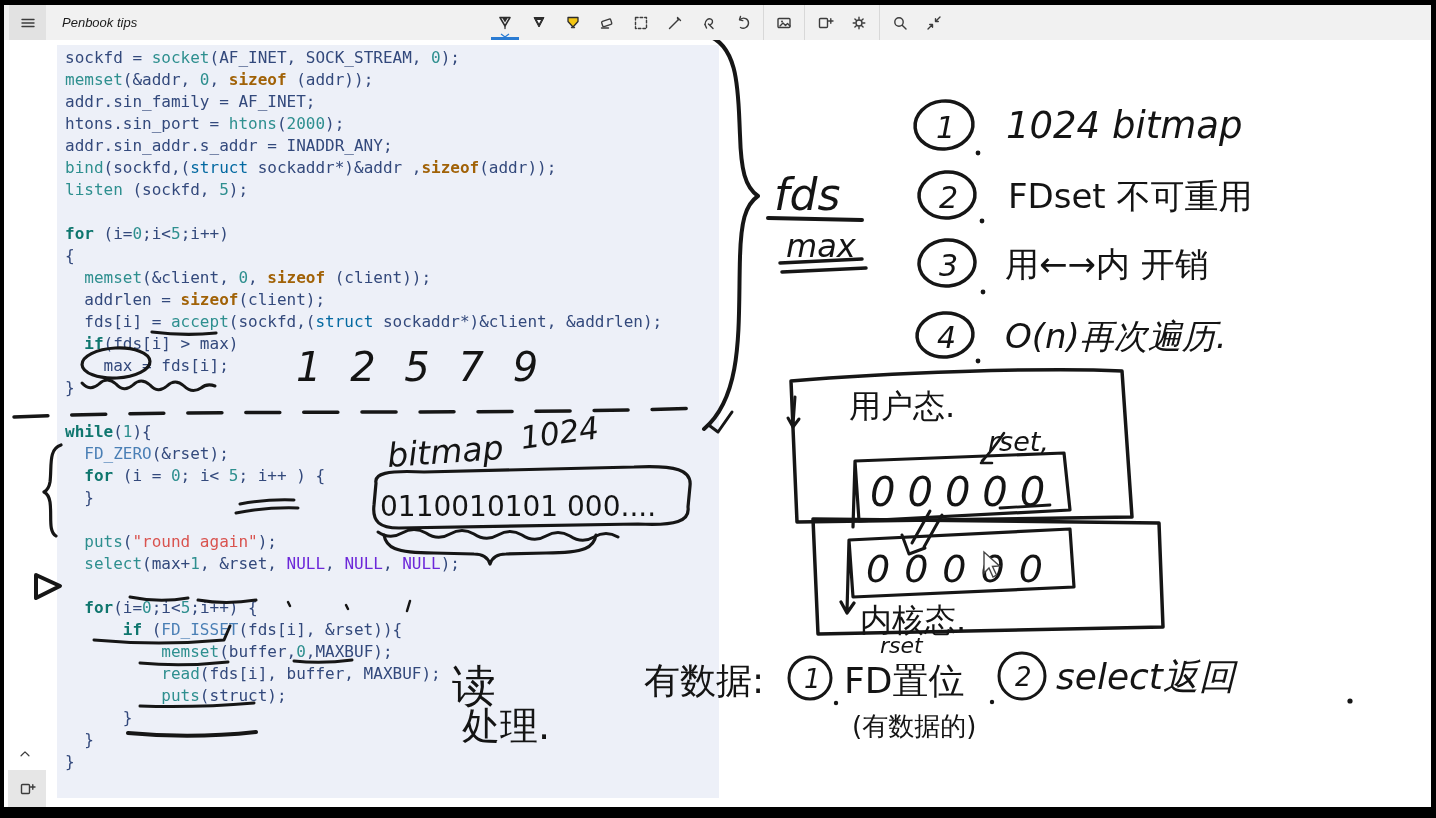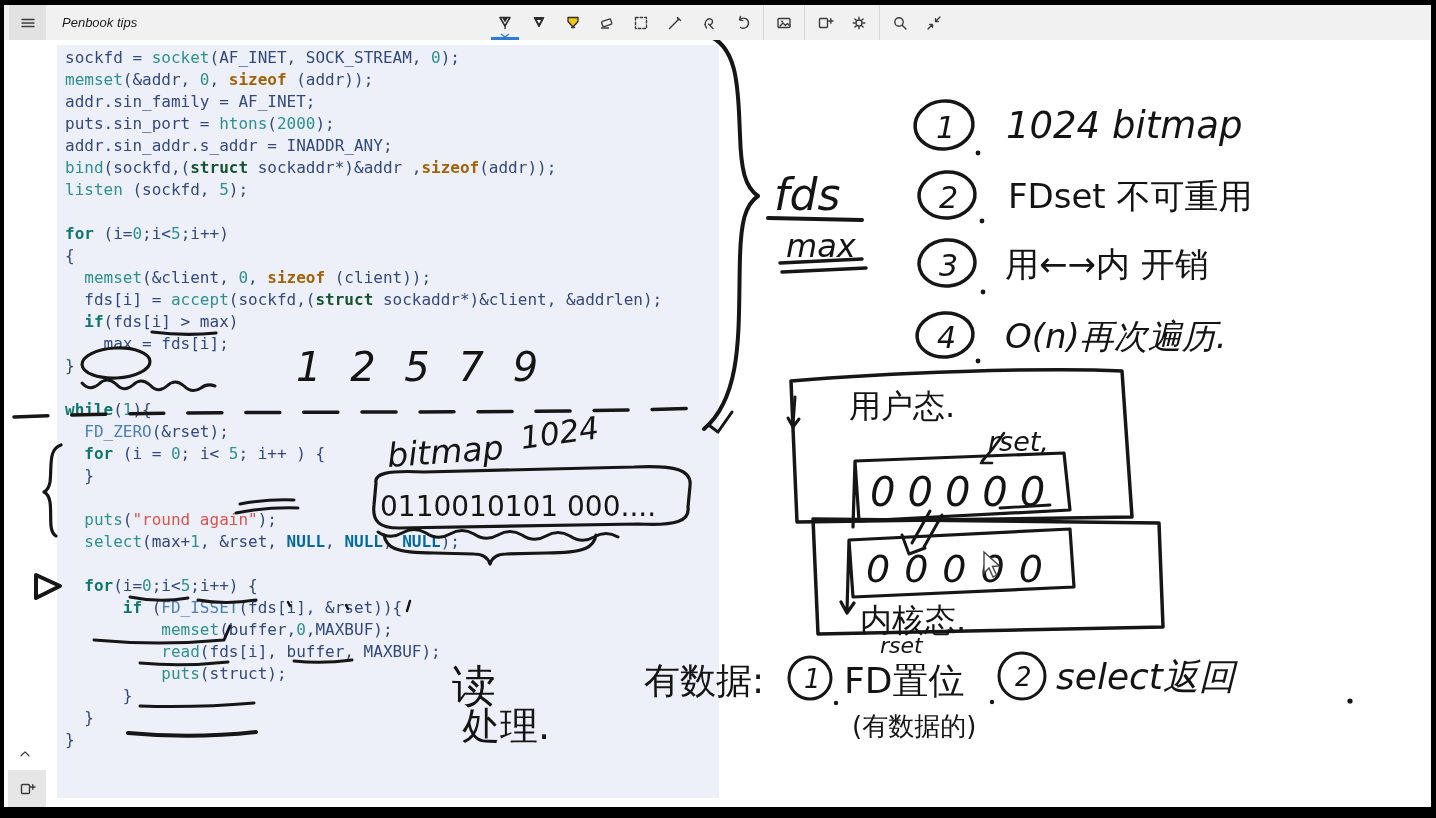--- a/index.html
+++ b/index.html
@@ -16,22 +16,22 @@
   .sel-underline{position:absolute;left:3px;bottom:0;width:28px;height:3px;background:#2b7cd3;}
   .sel-chevron{position:absolute;left:12px;bottom:2px;}
   .icon-stroke{stroke:#3c3c3c;stroke-width:1.4;fill:none;stroke-linecap:round;stroke-linejoin:round;}
   
   .canvas{position:absolute;left:0;top:35px;width:1427px;height:767px;background:#ffffff;margin-left:16px;}
   .code-panel{position:absolute;left:37px;top:40px;width:662px;height:753px;background:#edf0f8;z-index:1;}
   .code{position:absolute;left:8px;top:2px;right:0;font-family:"DejaVu Sans Mono","Liberation Mono",monospace;font-size:16px;line-height:22px;}
   .cl{height:22px;white-space:pre;}
   .tp{color:#33497c}.tf{color:#2e8f8f}.tm{color:#4a7fb5}
   .tk{color:#0f766e;font-weight:bold}.ts{color:#a16207;font-weight:bold}
-  .tst{color:#14532d;font-weight:bold}.tn{color:#2e8f8f}
-  .tstr{color:#d9534f}.tnl{color:#0369a1;font-weight:bold}
+  .tst{color:#0369a1;font-weight:normal}.tn{color:#2e8f8f}
+  .tstr{color:#d9534f}.tnl{color:#6d28d9;font-weight:normal}
   
   .ink-overlay{position:absolute;left:0;top:0;width:1427px;height:802px;z-index:5;pointer-events:none;}
   .ink{stroke:#161616;fill:none;stroke-linecap:round;stroke-linejoin:round;}
   .hw{font-family:"DejaVu Sans",sans-serif;fill:#141414;}
   .hwi{font-style:italic;}
   
   .chevron-up-btn{position:absolute;left:8px;top:736px;width:26px;height:26px;border:none;background:transparent;display:flex;align-items:center;justify-content:center;cursor:pointer;z-index:11;}
   .addpage-btn{position:absolute;left:4px;top:765px;width:38px;height:37px;border:none;background:#e6e6e6;display:flex;align-items:center;justify-content:center;cursor:pointer;z-index:11;}
 </style>
 </head>
@@ -158,28 +158,29 @@
       </button>
     </div>
   </div>
 
   <div class="canvas">
     <div class="code-panel" style="position:absolute;left:37px;top:5px;width:662px;height:753px;background:#edf0f8;">
       <div class="code" id="code-block">
           <div class="cl"><span class="tp">sockfd = </span><span class="tf">socket</span><span class="tp">(AF_INET, SOCK_STREAM, </span><span class="tn">0</span><span class="tp">);</span></div>
           <div class="cl"><span class="tf">memset</span><span class="tp">(&amp;addr, </span><span class="tn">0</span><span class="tp">, </span><span class="ts">sizeof</span><span class="tp"> (addr));</span></div>
           <div class="cl"><span class="tp">addr.sin_family = AF_INET;</span></div>
-          <div class="cl"><span class="tp">puts.sin_port = </span><span class="tf">htons</span><span class="tp">(</span><span class="tn">2000</span><span class="tp">);</span></div>
+          <div class="cl"><span class="tp">htons.sin_port = </span><span class="tf">htons</span><span class="tp">(</span><span class="tn">2000</span><span class="tp">);</span></div>
           <div class="cl"><span class="tp">addr.sin_addr.s_addr = INADDR_ANY;</span></div>
           <div class="cl"><span class="tf">bind</span><span class="tp">(sockfd,(</span><span class="tst">struct</span><span class="tp"> sockaddr*)&amp;addr ,</span><span class="ts">sizeof</span><span class="tp">(addr));</span></div>
           <div class="cl"><span class="tf">listen</span><span class="tp"> (sockfd, </span><span class="tn">5</span><span class="tp">);</span></div>
           <div class="cl">&nbsp;</div>
           <div class="cl"><span class="tk">for</span><span class="tp"> (i=</span><span class="tn">0</span><span class="tp">;i&lt;</span><span class="tn">5</span><span class="tp">;i++)</span></div>
           <div class="cl"><span class="tp">{</span></div>
           <div class="cl"><span class="tp">  </span><span class="tf">memset</span><span class="tp">(&amp;client, </span><span class="tn">0</span><span class="tp">, </span><span class="ts">sizeof</span><span class="tp"> (client));</span></div>
+          <div class="cl"><span class="tp">  addrlen = </span><span class="ts">sizeof</span><span class="tp">(client);</span></div>
           <div class="cl"><span class="tp">  fds[i] = </span><span class="tf">accept</span><span class="tp">(sockfd,(</span><span class="tst">struct</span><span class="tp"> sockaddr*)&amp;client, &amp;addrlen);</span></div>
           <div class="cl"><span class="tp">  </span><span class="tk">if</span><span class="tp">(fds[i] &gt; max)</span></div>
           <div class="cl"><span class="tp">    max = fds[i];</span></div>
           <div class="cl"><span class="tp">}</span></div>
           <div class="cl">&nbsp;</div>
           <div class="cl"><span class="tk">while</span><span class="tp">(</span><span class="tn">1</span><span class="tp">){</span></div>
           <div class="cl"><span class="tp">  </span><span class="tm">FD_ZERO</span><span class="tp">(&amp;rset);</span></div>
           <div class="cl"><span class="tp">  </span><span class="tk">for</span><span class="tp"> (i = </span><span class="tn">0</span><span class="tp">; i&lt; </span><span class="tn">5</span><span class="tp">; i++ ) {</span></div>
           <div class="cl"><span class="tp">  }</span></div>
           <div class="cl">&nbsp;</div>

